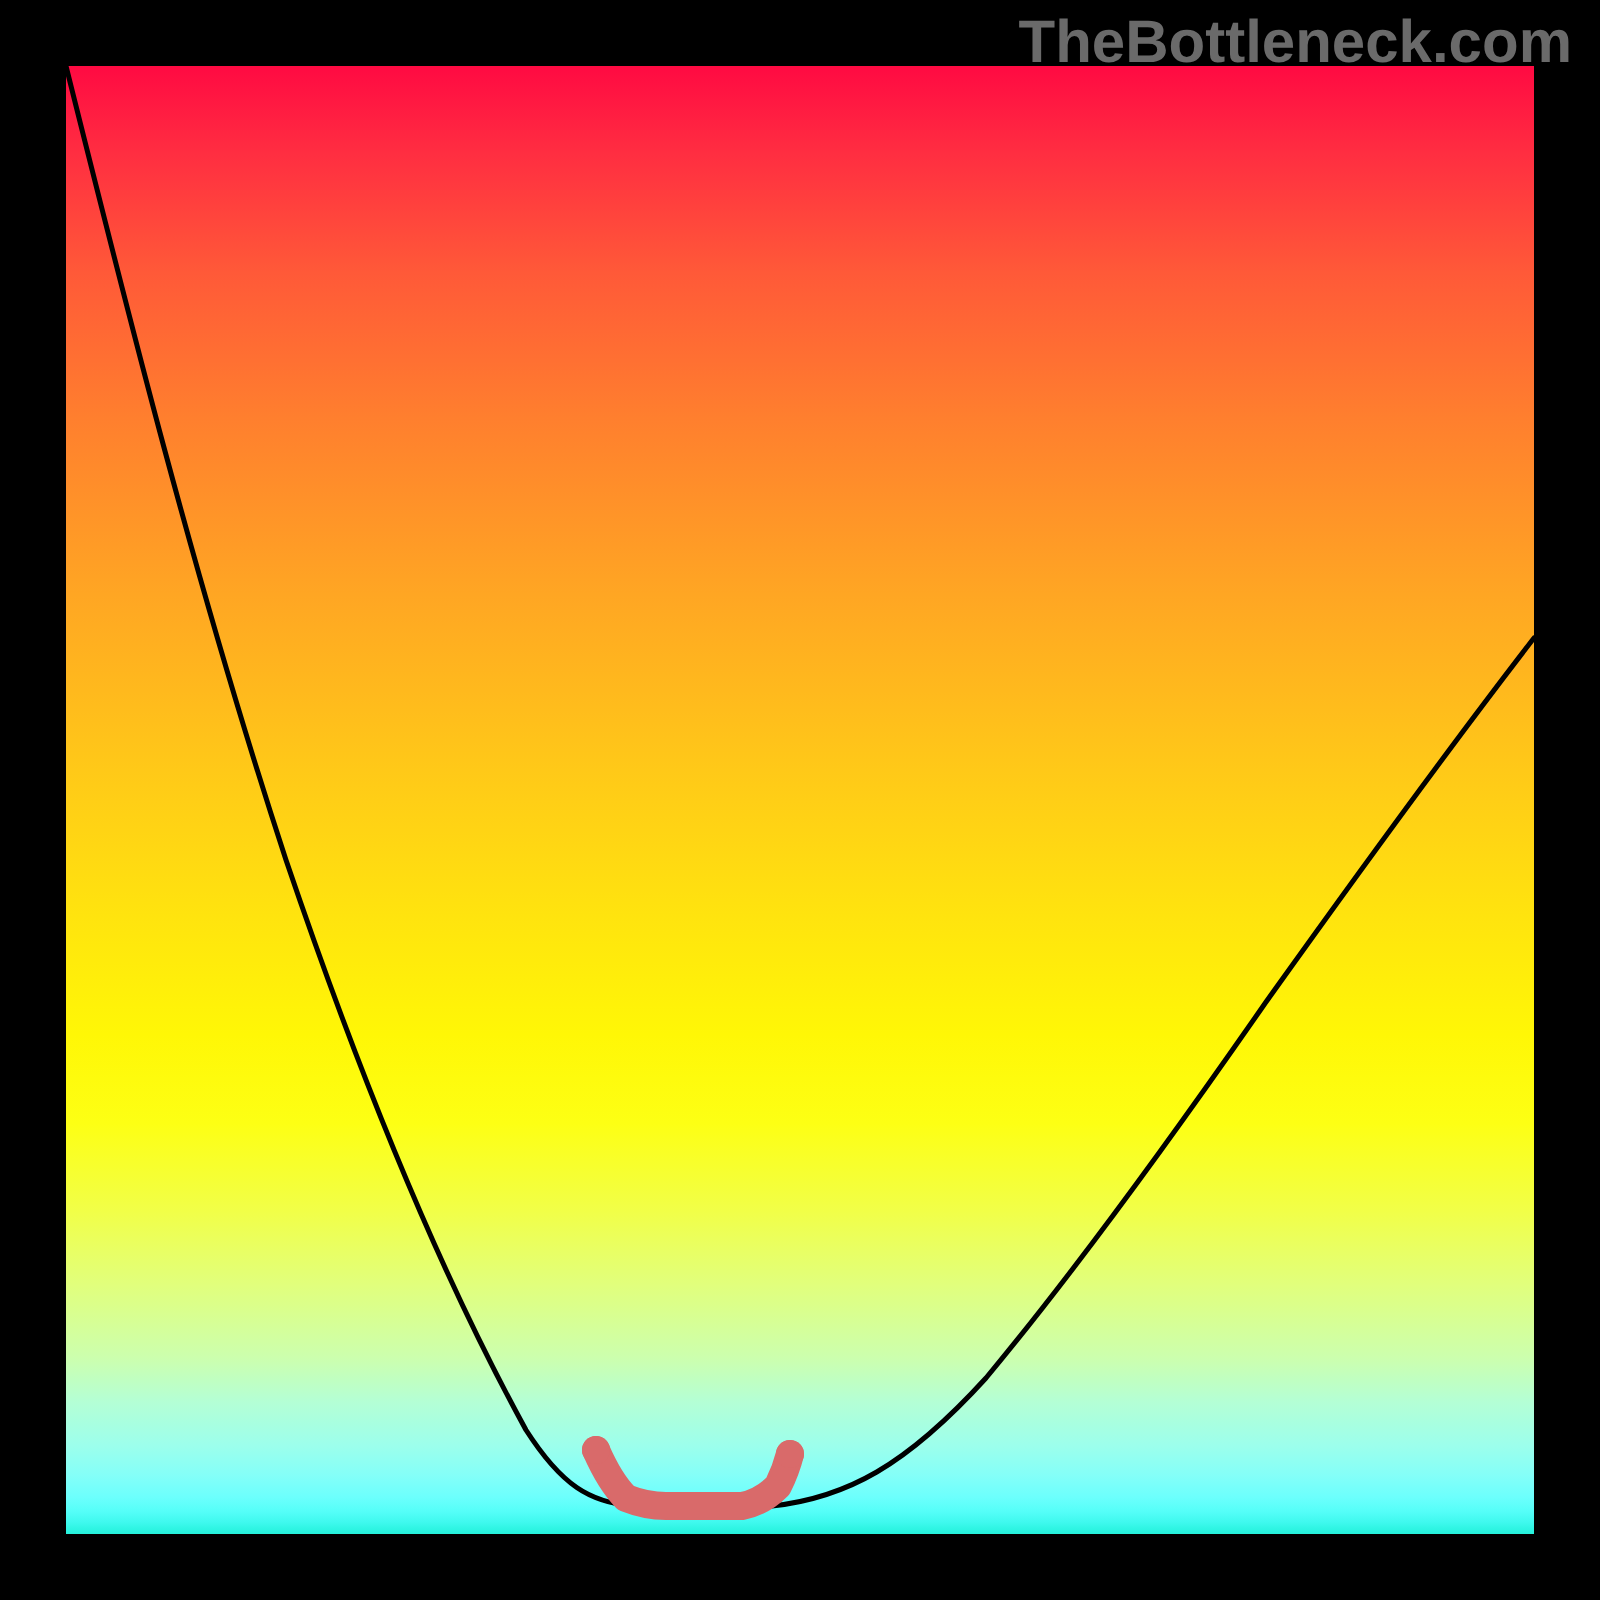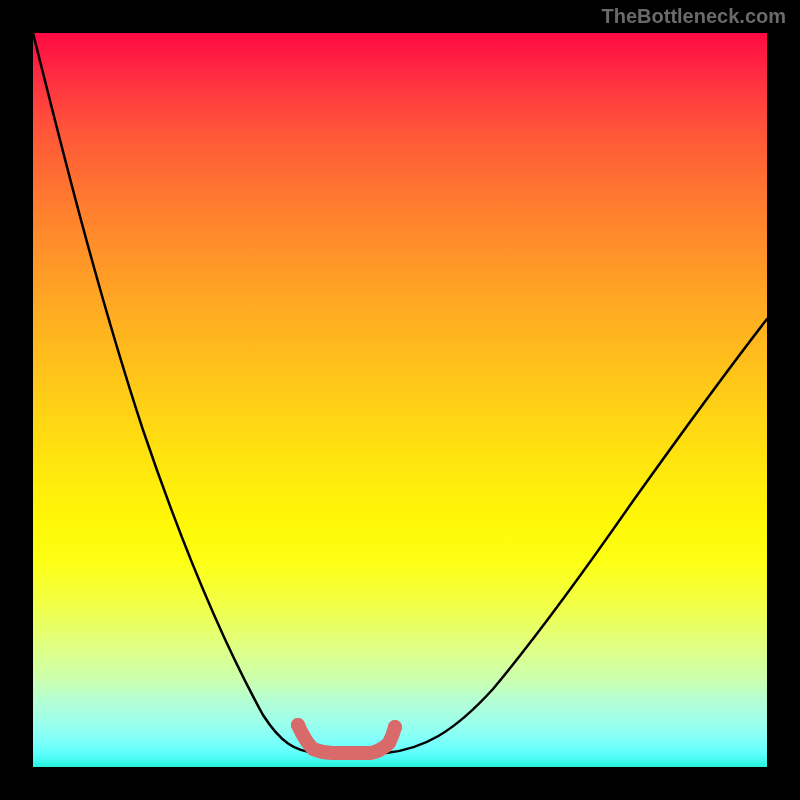--- a/index.html
+++ b/index.html
@@ -13,21 +13,21 @@
       background: #000;
       position: relative;
       overflow: hidden;
     }
     .watermark {
       position: absolute;
       top: 5px;
       right: 14px;
       color: #6a6a6a;
       font-family: Arial, sans-serif;
-      font-size: 20px;
+      font-size: 30px;
       font-weight: bold;
       z-index: 10;
     }
     .plot-area {
       position: absolute;
       left: 33px;
       top: 33px;
       width: 734px;
       height: 734px;
       overflow: hidden;

